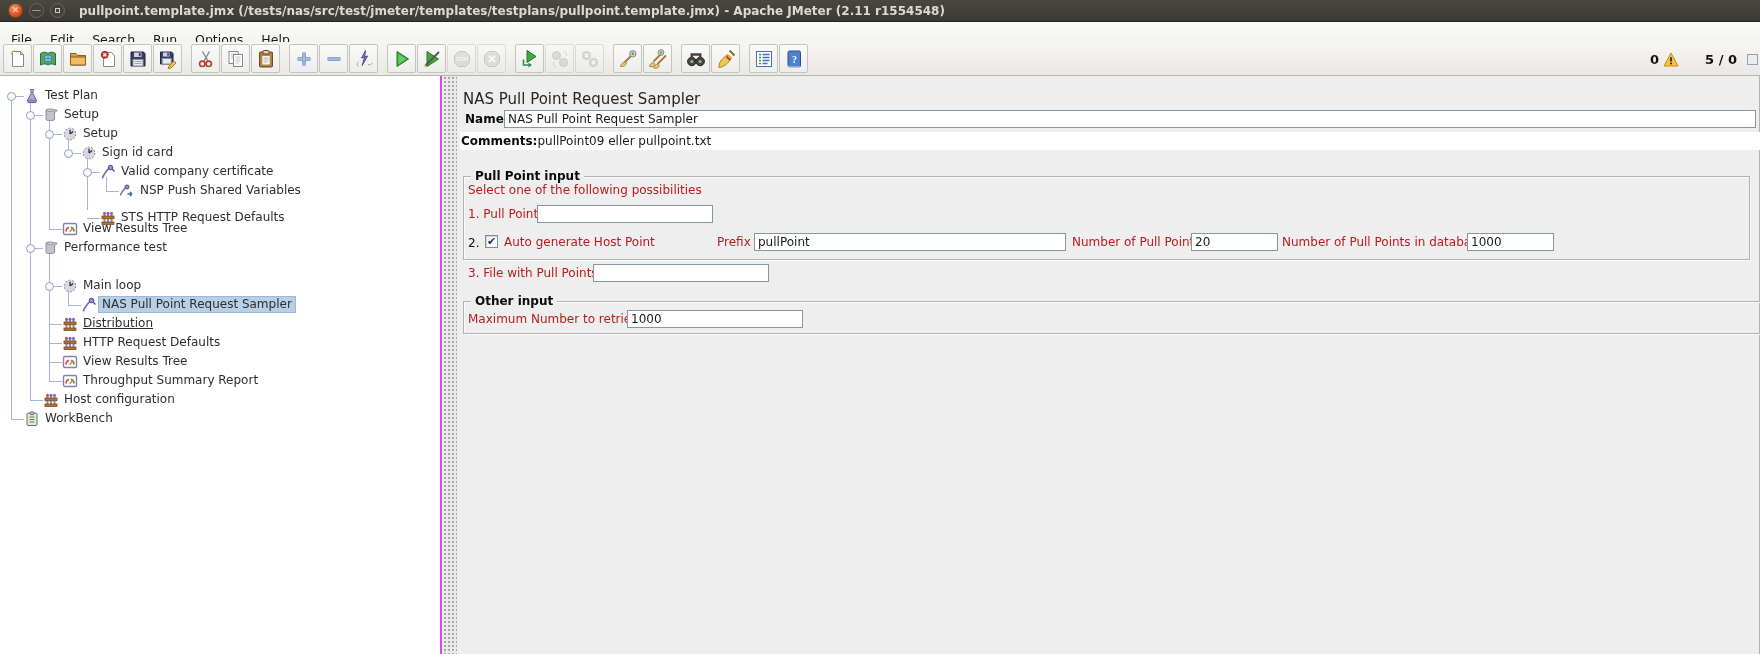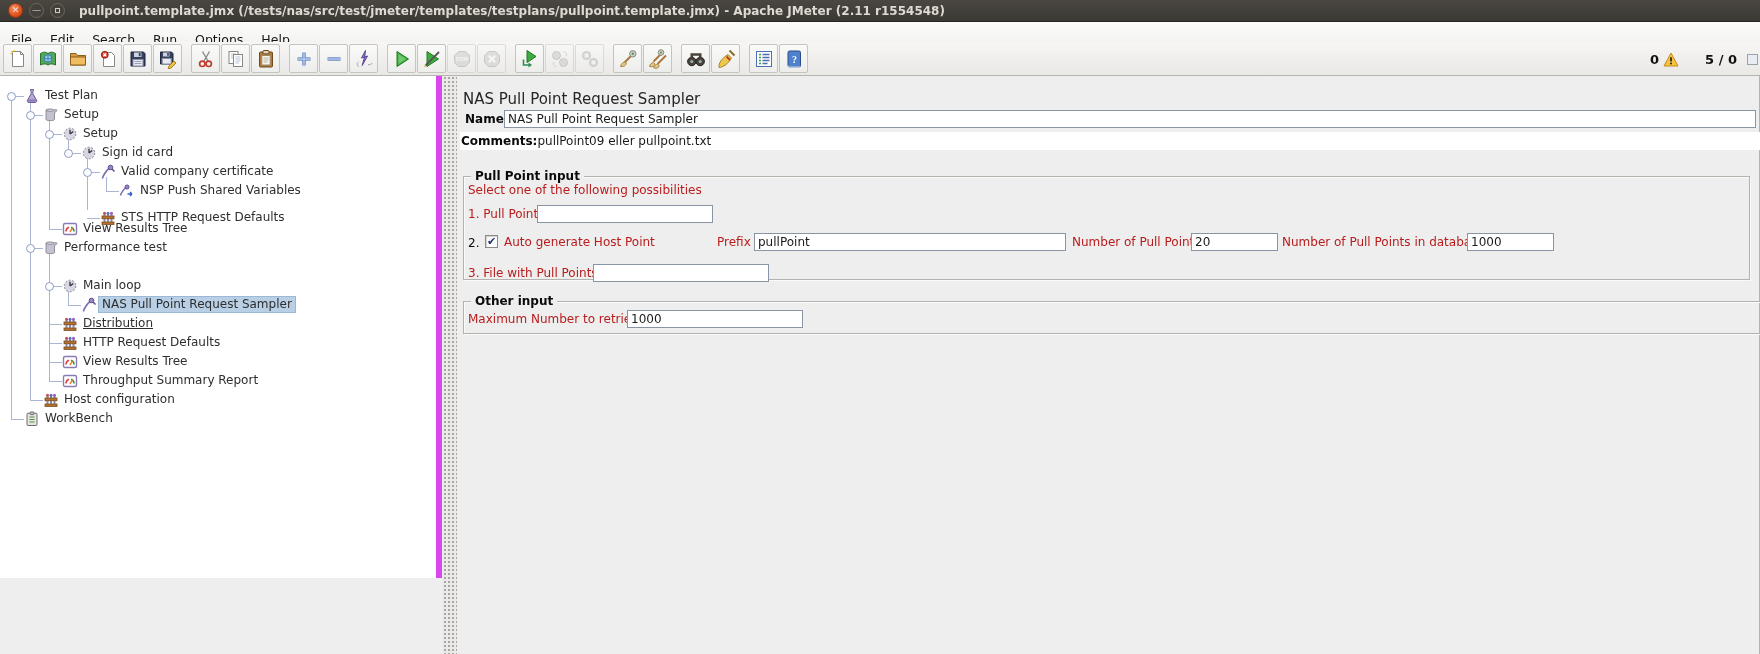--- a/index.html
+++ b/index.html
@@ -35,22 +35,22 @@
   .tb-btn.disabled { opacity:.5; filter:grayscale(1); }
   .tb-ic, .tb-ic svg { width:20px; height:20px; display:block; }
   .tb-sep { display:inline-block; width:8px; }
   .tb-status { position:absolute; right:2px; top:0; height:34px; display:flex; align-items:center; font-size:13px; color:#111; }
   .tb-status .cnt { font-weight:bold; }
   .warn-ic svg { width:16px; height:15px; display:block; margin-left:4px; }
   .gap24 { width:26px; } .gap10 { width:10px; }
   .led { width:11px; height:11px; background:#e7edf2; border:1px solid #97a2ad; }
 
   
-  .tree-panel { position:absolute; left:0; top:76px; width:442px; height:502px;
-    background:#fff; border-right:6px solid #d946ef; overflow:hidden; }
+  .tree-panel { position:absolute; left:0; top:76px; width:442px; height:578px;
+    background:#fff; border-right:2px solid #d946ef; overflow:hidden; }
   .divider { position:absolute; left:443px; top:76px; width:14px; height:578px; background:#ebeae8;
     background-image:radial-gradient(circle,#a8a6a2 .8px,transparent 1.1px); background-size:4px 4px; }
   .main-panel { position:absolute; left:457px; top:76px; width:1303px; height:578px;
     background:#eeeeee; border-right:1px solid #b5b3af; }
 
   
   .tline { position:absolute; width:1px; background:#a9b6d3; }
   .trow { position:absolute; left:0; width:100%; height:19px; }
   .tstub { position:absolute; top:9px; height:1px; background:#a9b6d3; }
   .thandle { position:absolute; top:5px; width:9px; height:9px; border:1px solid #8d9cc0;
@@ -581,21 +581,21 @@
   <div class="name-row">
     <span class="bl">Name:</span>
     <input class="f-input" style="left: 41px; top: 1px; width: 1252px;" value="NAS Pull Point Request Sampler">
   </div>
 
   <div class="comments-row">
     <span class="bl">Comments:</span>
       <span class="cval">pullPoint09 eller pullpoint.txt</span>
   </div>
 
-  <div class="fieldset" style="left:6px; top:100px; width:1287px; height:104px;">
+  <div class="fieldset" style="left:6px; top:100px; width:1287px; height:84px;">
     <span class="legend">Pull Point input</span>
     <span class="fs-lbl" style="left:4px; top:4px;">Select one of the following possibilities</span>
 
     <span class="fs-lbl" style="left:4px; top:28px;">1. Pull Point</span>
     <input class="f-input" style="left: 73px; top: 28px; width: 176px;" value="">
 
     <span class="fs-txt" style="left:4px; top:57px;">2.</span>
     <span class="checkbox checked" style="left:21px; top:58px;"></span>
     <span class="fs-lbl" style="left:40px; top:56px;">Auto generate Host Point</span>
     <span class="fs-lbl" style="left:253px; top:56px;">Prefix</span>

